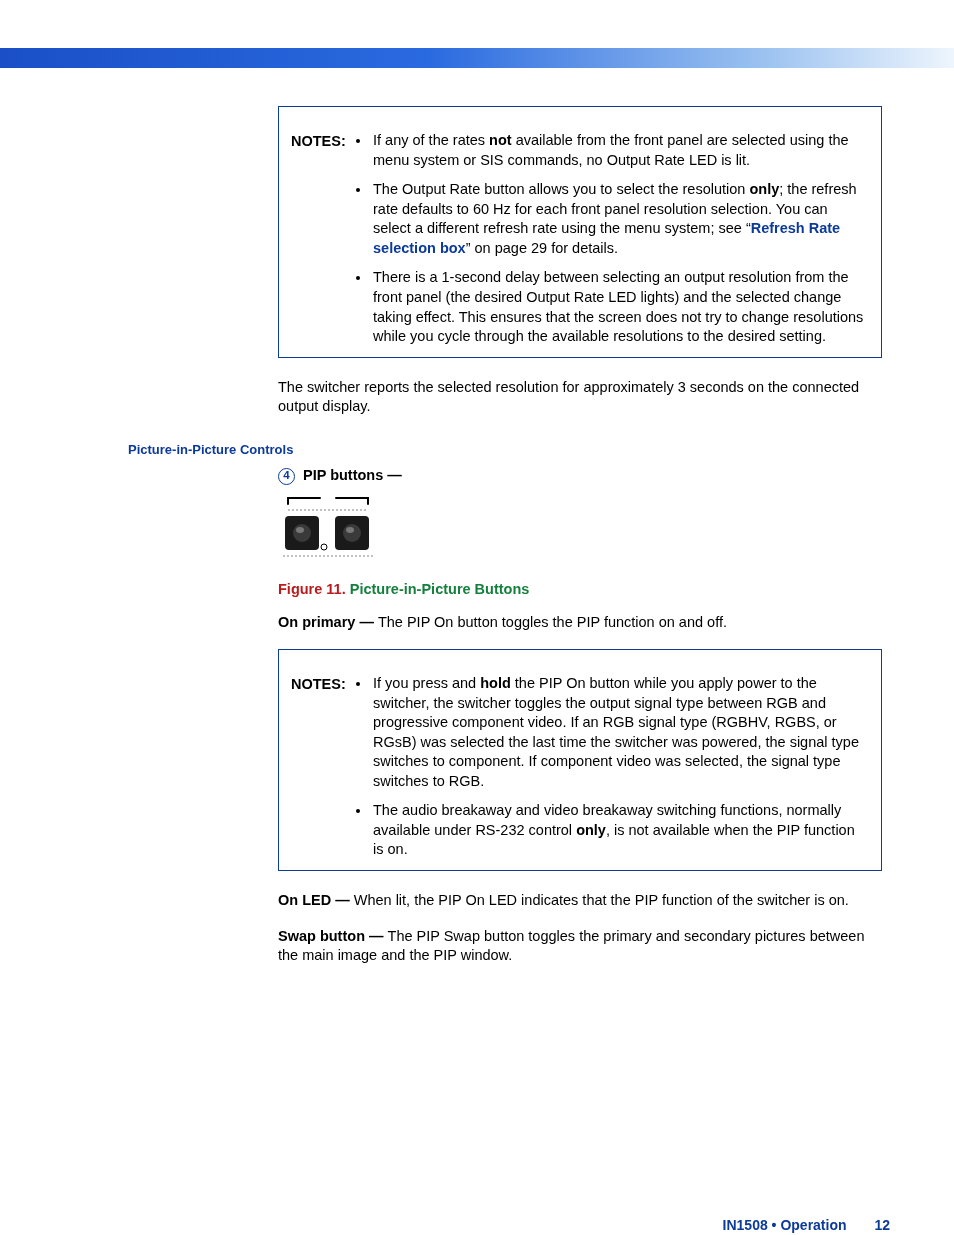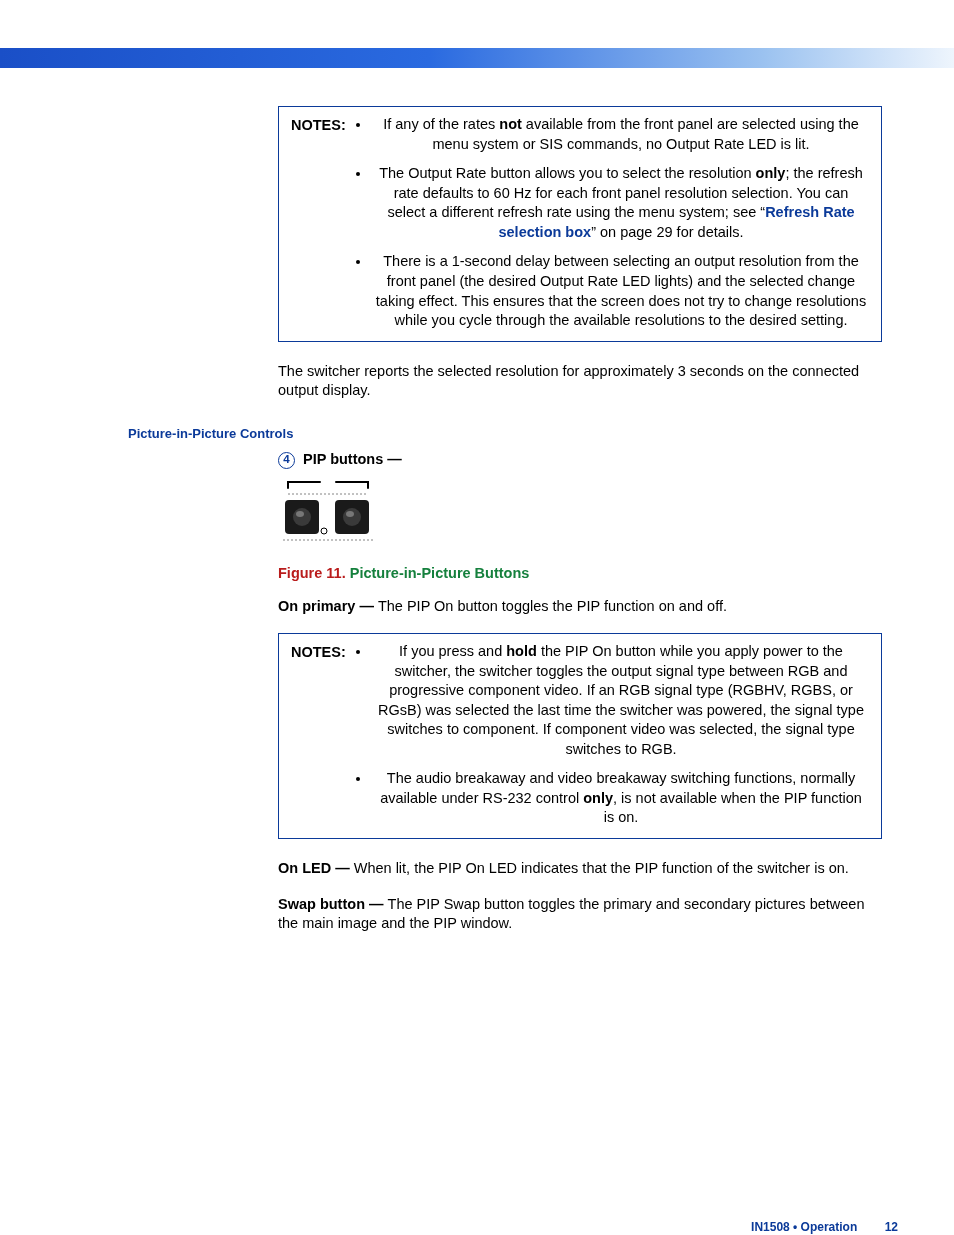--- a/index.html
+++ b/index.html
@@ -23,38 +23,37 @@
     box-sizing: border-box;
     padding-bottom: 60px;
   }
   .content {
     margin-left: 278px;
     margin-right: 72px;
     padding-top: 38px;
   }
   .notes-box {
     border: 1px solid #0b3a99;
-    padding: 8px 12px 8px 12px;
+    padding: 24px 12px 8px 12px;
     margin-bottom: 20px;
   }
   .notes-flex {
     display: flex;
     align-items: flex-start;
   }
   .notes-label {
     font-weight: 700;
     min-width: 62px;
     padding-top: 1px;
   }
   .notes-ul {
     margin: 0;
     padding: 0 0 0 18px;
     list-style: disc;
     flex: 1;
-    text-align: center;
   }
   .notes-ul li {
     margin: 0 0 10px 0;
     padding-left: 2px;
   }
   .notes-ul li:last-child {
     margin-bottom: 2px;
   }
   .link-blue {
     color: #0b3a99;
@@ -110,23 +109,23 @@
     color: #15803d;
   }
   .def-para {
     margin: 0 0 16px 0;
   }
   .def-para .lead {
     font-weight: 700;
   }
   .footer {
     position: absolute;
-    right: 56px;
+    right: 64px;
     bottom: 20px;
-    font-size: 12px;
+    font-size: 14px;
     color: #0b3a99;
     font-weight: 600;
   }
   .footer .pagenum {
     display: inline-block;
     margin-left: 24px;
     font-weight: 700;
   }
 </style>
 </head>

